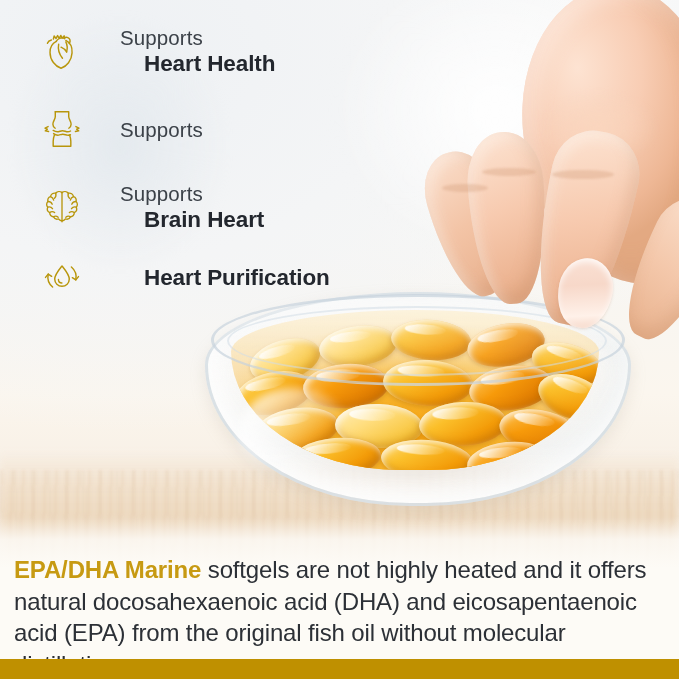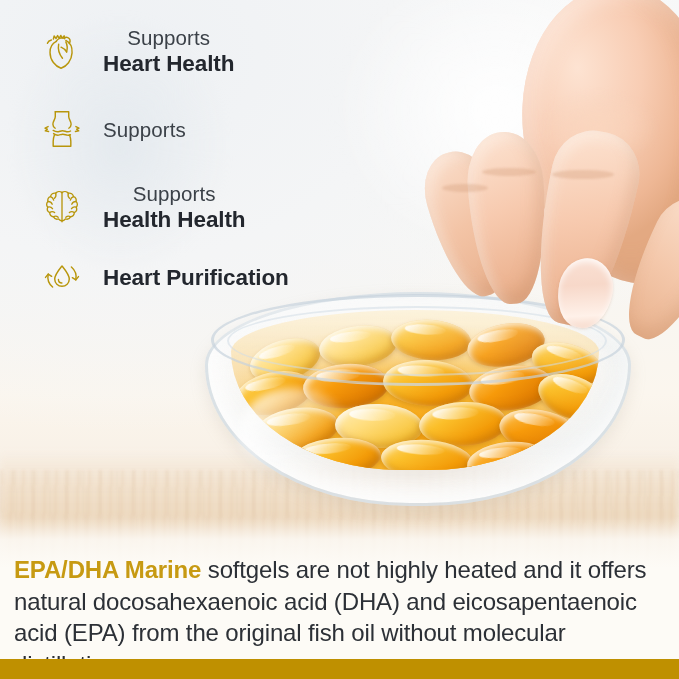--- a/index.html
+++ b/index.html
@@ -233,23 +233,22 @@
   
   .features {
     position: absolute;
     left: 36px;
     top: 12px;
     width: 330px;
   }
   .feature-row {
     display: flex;
     align-items: center;
-    gap: 15px;
+    gap: 32px;
     height: 78px;
-    text-align: center;
   }
   .feature-row.single { height: 62px; }
   .feat-icon {
     flex: 0 0 52px;
     width: 52px;
     height: 52px;
     display: flex;
     align-items: center;
     justify-content: center;
   }
@@ -265,20 +264,21 @@
     font-weight: 400;
     color: #3b4148;
     letter-spacing: .1px;
   }
   .feat-main {
     font-size: 22.5px;
     line-height: 27px;
     font-weight: 700;
     color: #23272e;
     letter-spacing: -.1px;
+    margin-left: 24px;
   }
 
   
   .copy {
     position: absolute;
     left: 14px;
     right: 12px;
     top: 530px;
     font-size: 24px;
     line-height: 31.5px;
@@ -418,21 +418,21 @@
           <path d="M36 13.1c-1.8.6-3 2-3.3 3.8"></path>
           <path d="M38.6 18.3c-2 0-3.7 1.1-4.4 2.8"></path>
           <path d="M38.9 24.2c-1.9-.6-3.9 0-5 1.6"></path>
           <path d="M36.8 29.8c-1.5-1.2-3.6-1.2-5.1 0"></path>
           <path d="M15 34.2c1.6-1 3.6-.8 5 .5"></path>
           <path d="M33 34.2c-1.6-1-3.6-.8-5 .5"></path>
         </svg>
       </div>
       <div class="feat-text">
         <span class="feat-sub">Supports</span>
-        <span class="feat-main">Health Health</span>
+        <span class="feat-main">Brain Heart</span>
       </div>
     </div>
 
     <div class="feature-row single">
       <div class="feat-icon">
         <svg width="46" height="46" viewBox="0 0 48 48" fill="none" stroke="#b8960c" stroke-width="1.5" stroke-linecap="round" stroke-linejoin="round">
           <path d="M24 12.5c-4 5-7.6 9.4-7.6 13.6 0 4.3 3.4 7.6 7.6 7.6s7.6-3.3 7.6-7.6c0-4.2-3.6-8.6-7.6-13.6z"></path>
           <path d="M20.3 26.6c0 2 1.6 3.6 3.6 3.6"></path>
           <path d="M33.8 13.6A14 14 0 0 1 38.4 27"></path>
           <path d="M38.4 27l2.8-3.4M38.4 27l-3.6-2.3"></path>

